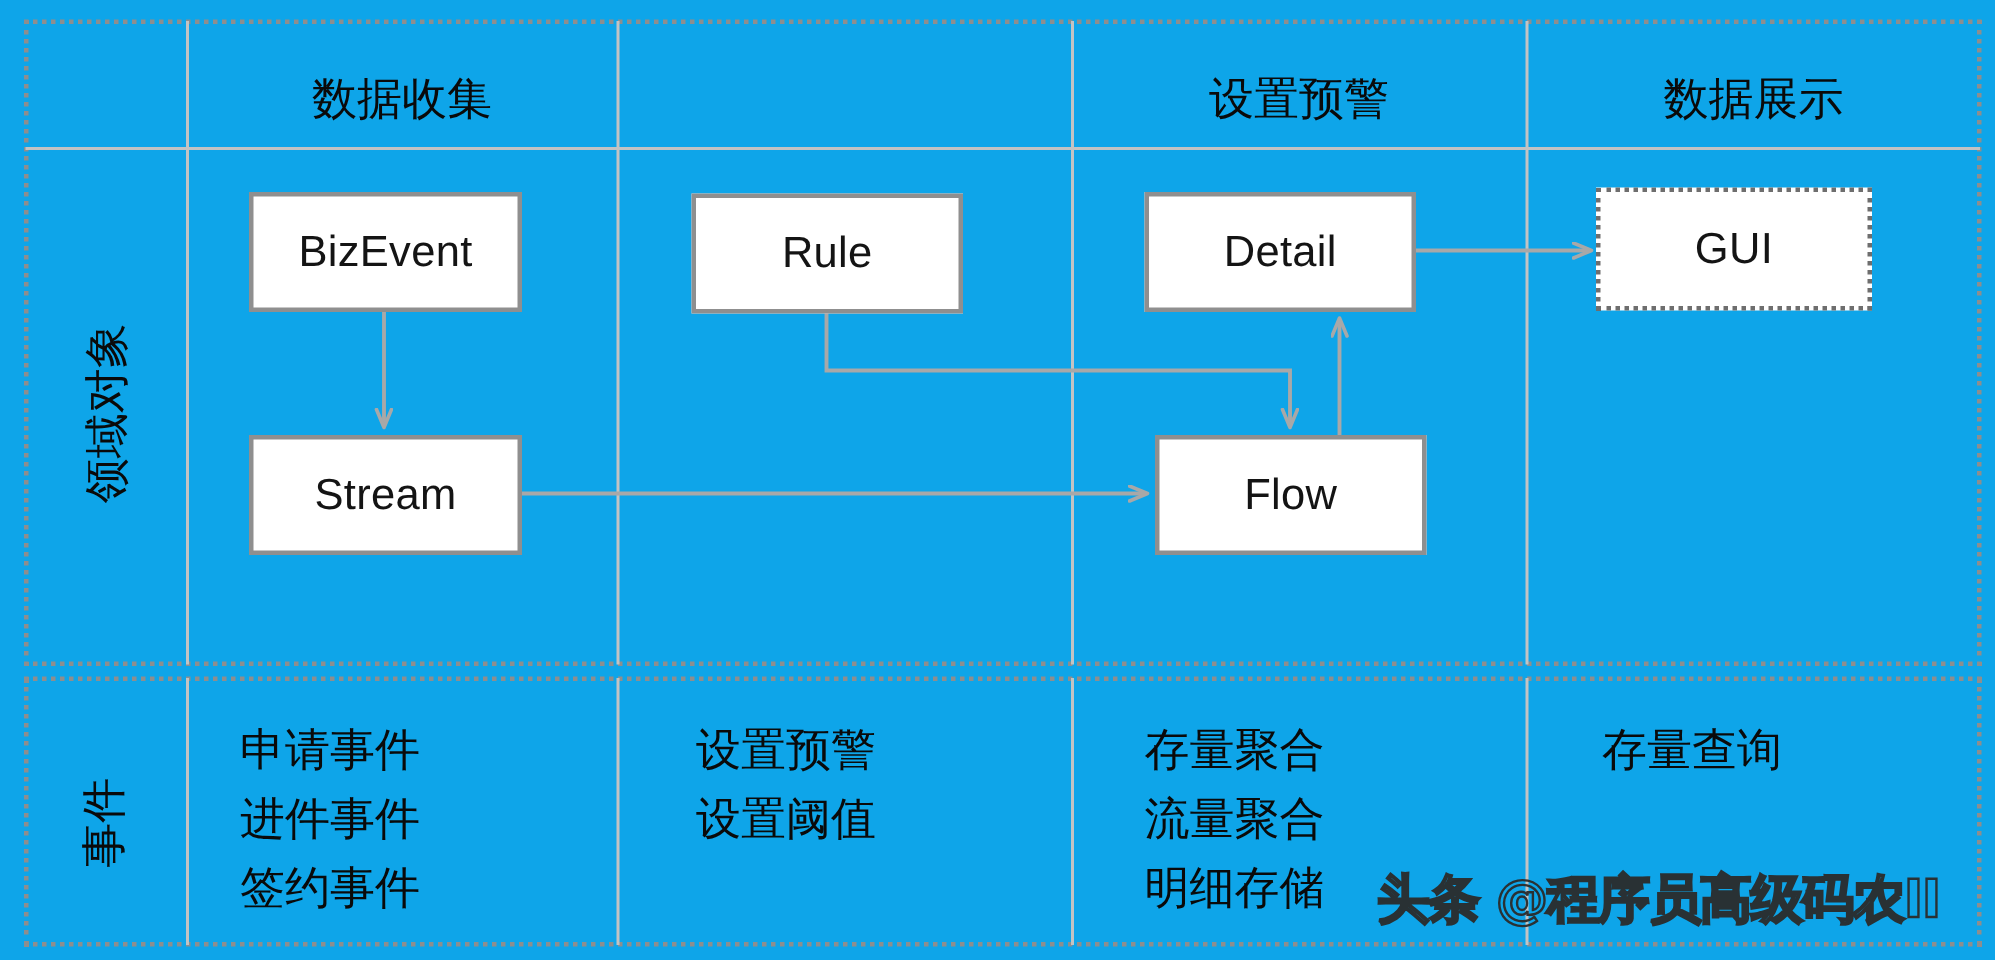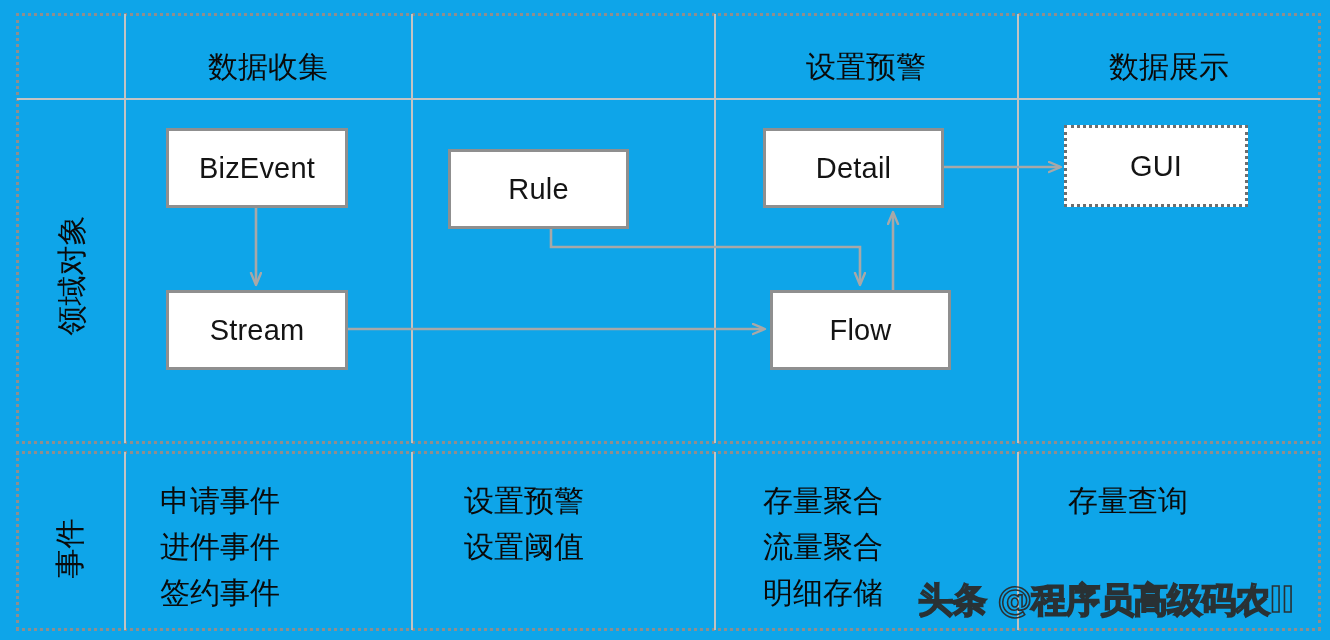--- a/index.html
+++ b/index.html
@@ -181,21 +181,21 @@
       <path d="M893,310 L893,213" fill="none" stroke="#a8a8a8" stroke-width="2.6" marker-end="url(#ah)"></path>
     </g>
 
     <g>
       <path d="M944,167 L1060,167" fill="none" stroke="#a8a8a8" stroke-width="2.6" marker-end="url(#ah)"></path>
     </g>
   </svg>
 
   <div class="node solid" style="left:166px; top:128px; width:182px; height:80px;">BizEvent</div>
   <div class="node solid" style="left:166px; top:290px; width:182px; height:80px;">Stream</div>
-  <div class="node solid" style="left:448px; top:129px; width:181px; height:80px;margin-top:20px;">Rule</div>
+  <div class="node solid" style="left:461px; top:129px; width:181px; height:80px;">Rule</div>
   <div class="node solid" style="left:763px; top:128px; width:181px; height:80px;">Detail</div>
   <div class="node dotted" style="left:1064px; top:125px; width:184px; height:82px;">GUI</div>
   <div class="node solid" style="left:770px; top:290px; width:181px; height:80px;">Flow</div>
 
   <div class="event-col" style="left:160px; top:478px;">
     <div>申请事件</div>
     <div>进件事件</div>
     <div>签约事件</div>
   </div>
 

